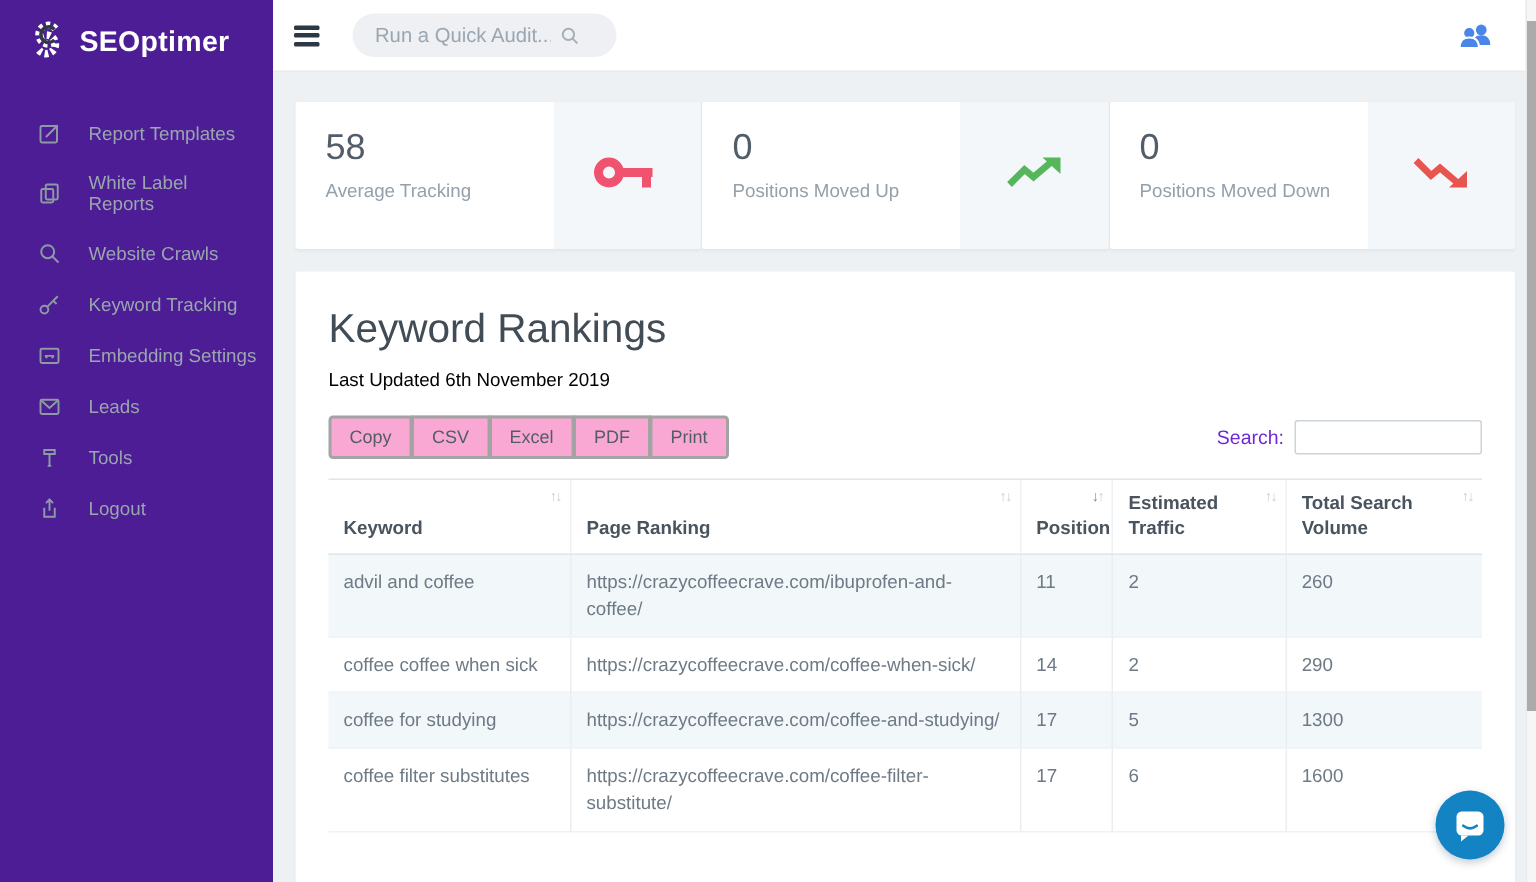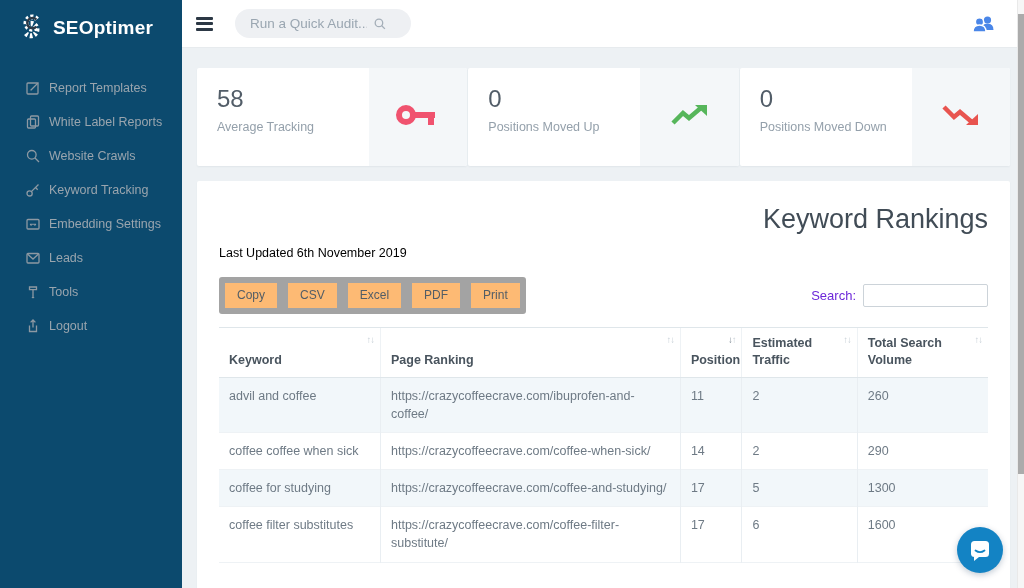--- a/index.html
+++ b/index.html
@@ -1,25 +1,25 @@
 <!DOCTYPE html>
 <html><head>
 <meta charset="utf-8">
 <style>
   * { margin:0; padding:0; box-sizing:border-box; }
   html,body { width:1024px; height:588px; overflow:hidden; }
   body { font-family:"Liberation Sans","DejaVu Sans",sans-serif; background:#edf1f4; }
   .app { position:relative; width:1024px; height:588px; overflow:hidden; display:flex; }
 
   
-  .sidebar { width:182px; min-width:182px; height:100%; background:#0c4a6e; color:#9aa5ae; }
+  .sidebar { width:182px; min-width:182px; height:100%; background:#4c1d95; color:#9aa5ae; }
   .logo-row { display:flex; align-items:center; gap:9px; padding:13px 16px 12px 18px; }
   .logo-text { color:#ffffff; font-size:19px; font-weight:bold; letter-spacing:.2px; }
   .nav { margin-top:16px; }
-  .nav-item { display:flex; align-items:center; gap:8px; padding:9px 10px 9px 25px; font-size:12.5px; color:#9aa5ae; cursor:pointer; }
+  .nav-item { display:flex; align-items:center; gap:18px; padding:9px 10px 9px 25px; font-size:12.5px; color:#9aa5ae; cursor:pointer; }
   .nav-item .nicon { width:16px; height:16px; display:inline-flex; flex:0 0 16px; }
   .nav-item svg { stroke:#8d99a3; }
 
   
   .main { flex:1; display:flex; flex-direction:column; min-width:0; }
   .topbar { height:48px; background:#ffffff; display:flex; align-items:center; padding:0 28px 0 14px; border-bottom:1px solid #e7ebee; }
   .hamburger { width:17px; cursor:pointer; margin-right:22px; }
   .hamburger div { height:3px; background:#2c3845; margin:2.5px 0; border-radius:1px; }
   .search-pill { position:relative; width:176px; height:29px; background:#eef0f3; border-radius:15px; display:flex; align-items:center; }
   .search-pill input { border:none; outline:none; background:transparent; width:138px; padding:0 6px 0 15px; font-size:13.5px; color:#57636d; font-family:inherit; }
@@ -31,25 +31,25 @@
   .content { flex:1; padding:20px 14px 0 15px; overflow:hidden; }
   .cards { display:flex; gap:1px; }
   .card { flex:1; height:98px; background:#ffffff; border-radius:2px; display:flex; box-shadow:0 1px 2px rgba(40,60,80,.06); overflow:hidden; }
   .card-left { flex:1.55; padding:17px 0 0 20px; }
   .card-value { font-size:24px; color:#525d68; }
   .card-label { font-size:12.5px; color:#94a0ab; margin-top:7px; }
   .card-right { flex:1; background:#f4f7f9; display:flex; align-items:center; justify-content:center; }
 
   
   .panel { margin-top:15px; background:#ffffff; border-radius:2px; box-shadow:0 1px 2px rgba(40,60,80,.06); padding:23px 22px 22px 22px; min-height:430px; }
-  .panel-title { font-size:27px; color:#414c56; font-weight:500;text-align:right; }
+  .panel-title { font-size:27px; color:#414c56; font-weight:500; }
   .panel-sub { font-size:12.5px; color:#000000; margin-top:11px; }
   .toolbar { margin-top:17px; display:flex; align-items:center; justify-content:space-between; }
   .btn-group { display:flex; }
-  .btn { font-size:12px; color:#525d66; background:#fdba74; border:6px solid #a3a3a3; padding:5px 12px 6px; cursor:pointer; margin-left:-1px; font-family:inherit; }
+  .btn { font-size:12px; color:#525d66; background:#f9a8d4; border:2px solid #a3a3a3; padding:5px 12px 6px; cursor:pointer; margin-left:-1px; font-family:inherit; }
   .btn:first-child { margin-left:0; border-radius:3px 0 0 3px; }
   .btn:last-child { border-radius:0 3px 3px 0; }
   .tbl-search { display:flex; align-items:center; gap:7px; }
   .tbl-search label { font-size:13px; color:#6d28d9; }
   .tbl-search input { width:125px; height:23px; border:1px solid #ccd3d9; border-radius:2px; outline:none; padding:0 6px; font-size:12px; color:#57636d; font-family:inherit; }
 
   
   table { width:100%; border-collapse:collapse; margin-top:13px; table-layout:fixed; }
   thead th { text-align:left; font-size:12.5px; font-weight:bold; color:#49545e; padding:7px 26px 8px 10px; border-top:1px solid #dfe6ea; border-bottom:1px solid #dfe6ea; vertical-align:bottom; position:relative; line-height:1.35; cursor:pointer; }
   thead th + th { border-left:1px solid #eef2f5; }

